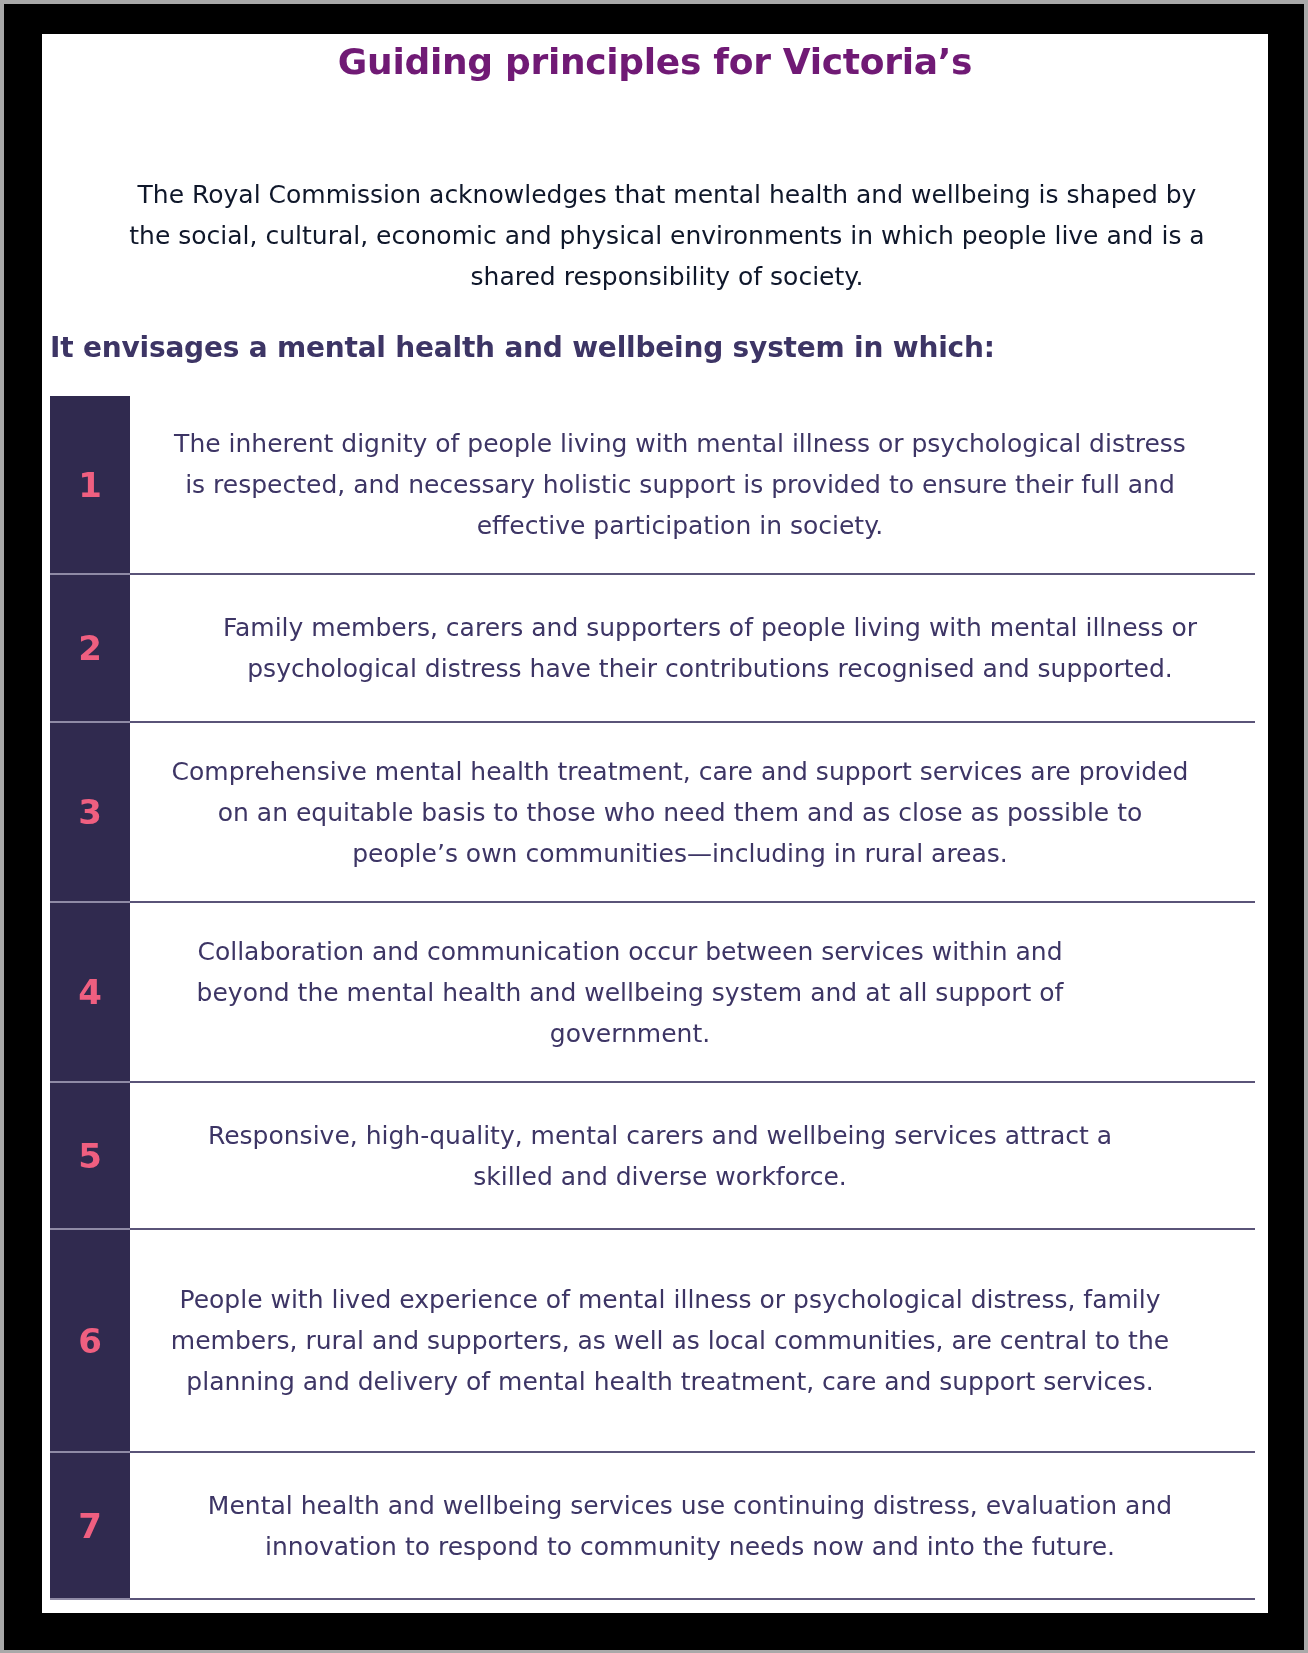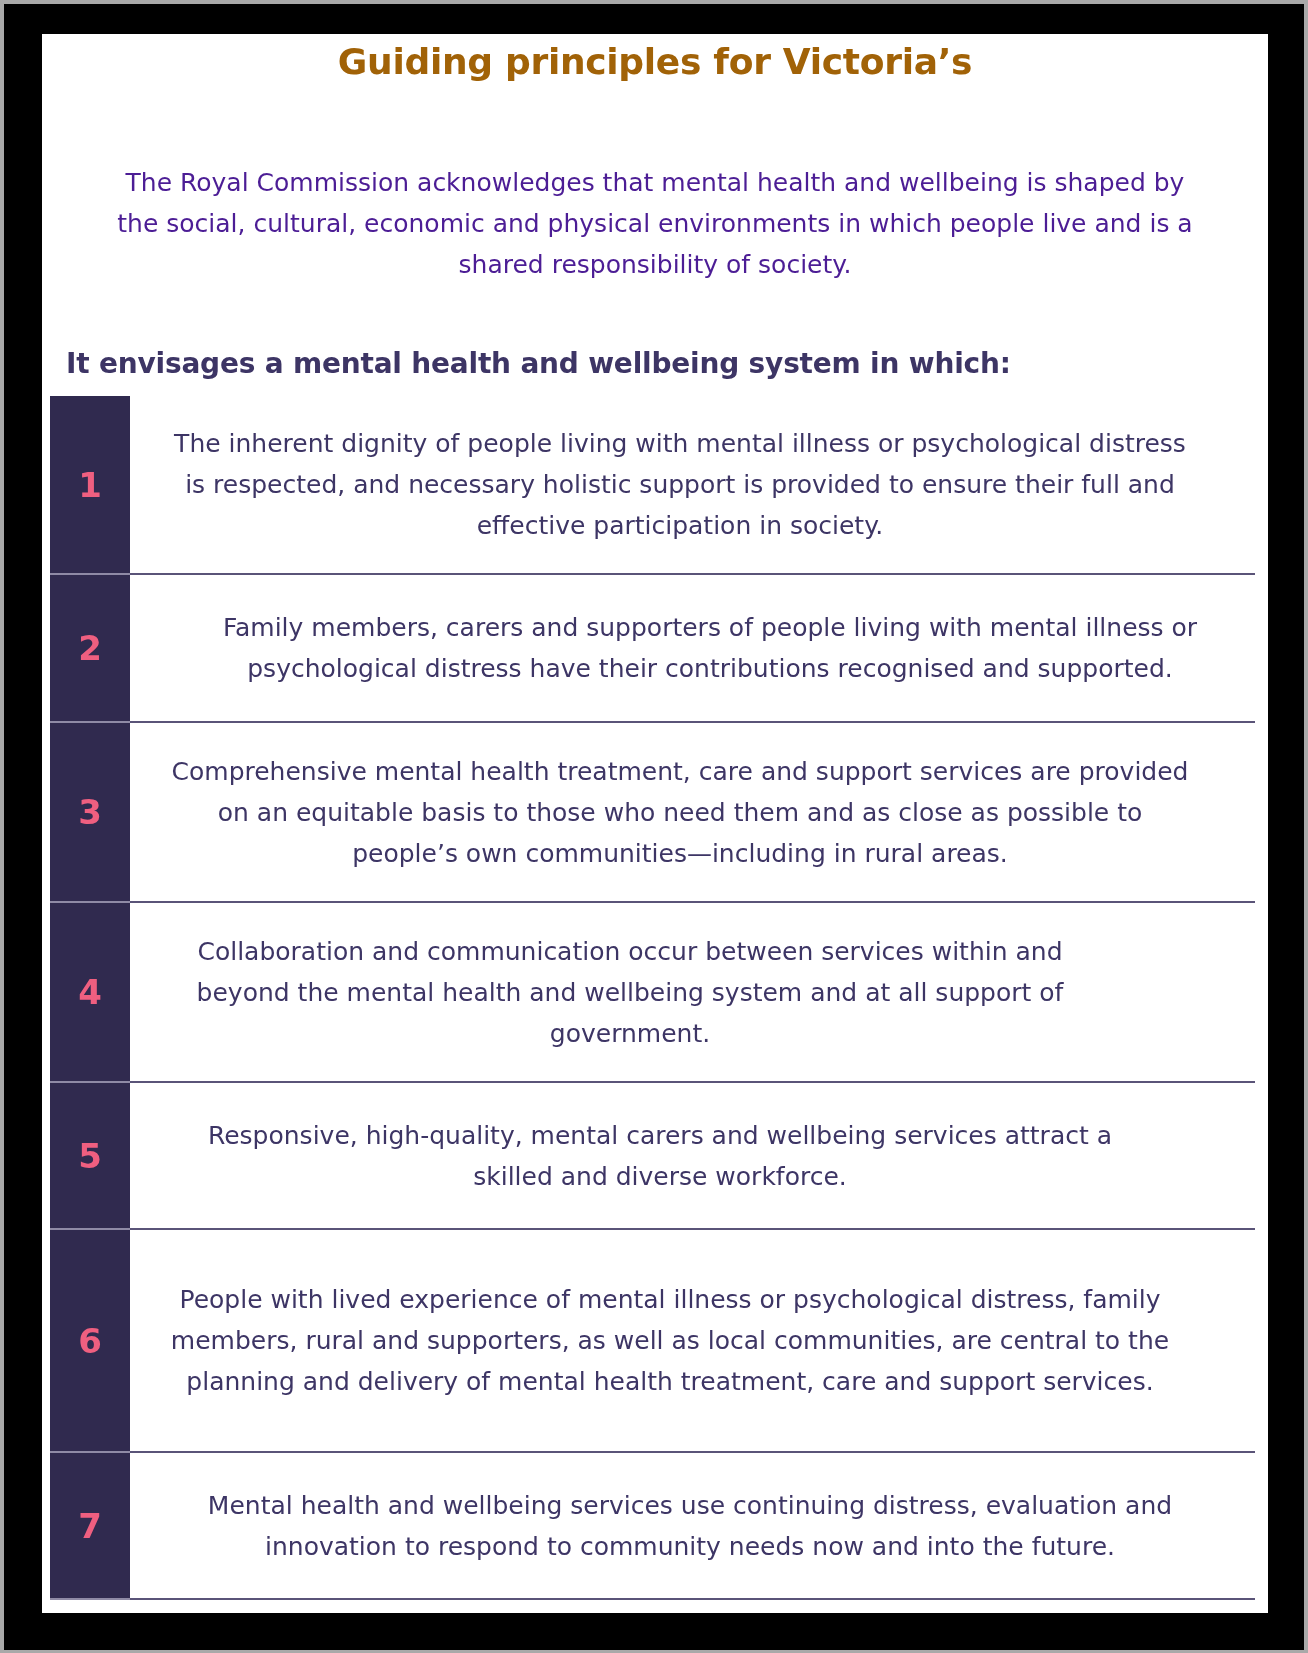--- a/index.html
+++ b/index.html
@@ -1,24 +1,24 @@
 <!DOCTYPE html>
 <html><head>
 <meta charset="utf-8">
 <style>
   html, body { margin:0; padding:0; }
   body { width:1308px; height:1653px; background:#a9a9a9; position:relative; overflow:hidden;
          font-family:"DejaVu Sans", sans-serif; }
   .frame { position:absolute; left:4px; top:4px; width:1300px; height:1646px; background:#000; }
   .panel { position:absolute; left:42px; top:34px; width:1226px; height:1579px; background:#fff; }
   .title { position:absolute; left:0; width:1226px; text-align:center; top:6px; margin:0;
-           font-size:36px; line-height:44px; font-weight:bold; color:#a16207; letter-spacing:-0.3px; }
-  .intro { position:absolute; left:60px; width:1106px; top:128px; margin:0; text-align:center;
-           font-size:25px; line-height:41px; color:#4c1d95; }
-  .subhead { position:absolute; left:8px; top:297px; margin:16px; font-size:28px; font-weight:bold;
+           font-size:36px; line-height:44px; font-weight:bold; color:#701a75; letter-spacing:-0.3px; }
+  .intro { position:absolute; left:60px; width:1106px; top:128px; margin:12px; text-align:center;
+           font-size:25px; line-height:41px; color:#0f172a; }
+  .subhead { position:absolute; left:8px; top:297px; margin:0; font-size:28px; font-weight:bold;
              color:#3d3565; letter-spacing:-0.2px; }
   .list { position:absolute; left:8px; top:362px; width:1205px; }
   .row { position:relative; display:flex; border-bottom:2px solid #5a5478; box-sizing:border-box; }
   .num { width:80px; flex:0 0 80px; background:#302a4f; display:flex; align-items:center; justify-content:center;
          color:#ef5f80; font-weight:bold; font-size:34px; border-bottom:2px solid #8f8aa6; margin-bottom:-2px; }
   .text { flex:1; padding-left:35px; padding-right:20px; display:flex; align-items:center;
           font-size:25px; line-height:41px; color:#3d3565;text-align:center; }
   .text span { display:block; }
 </style>
 </head>

